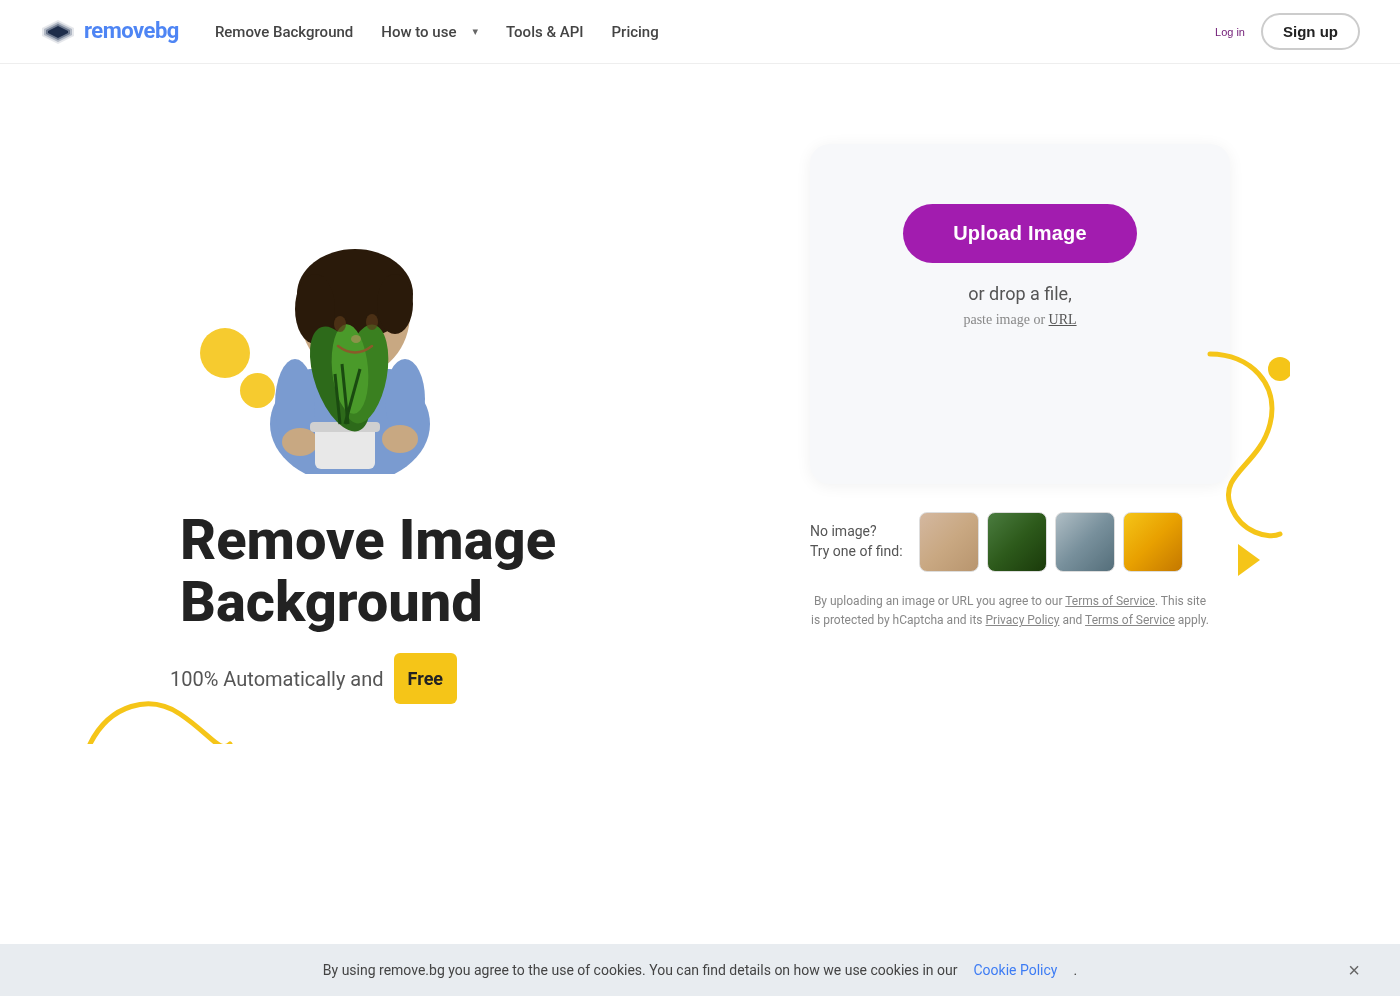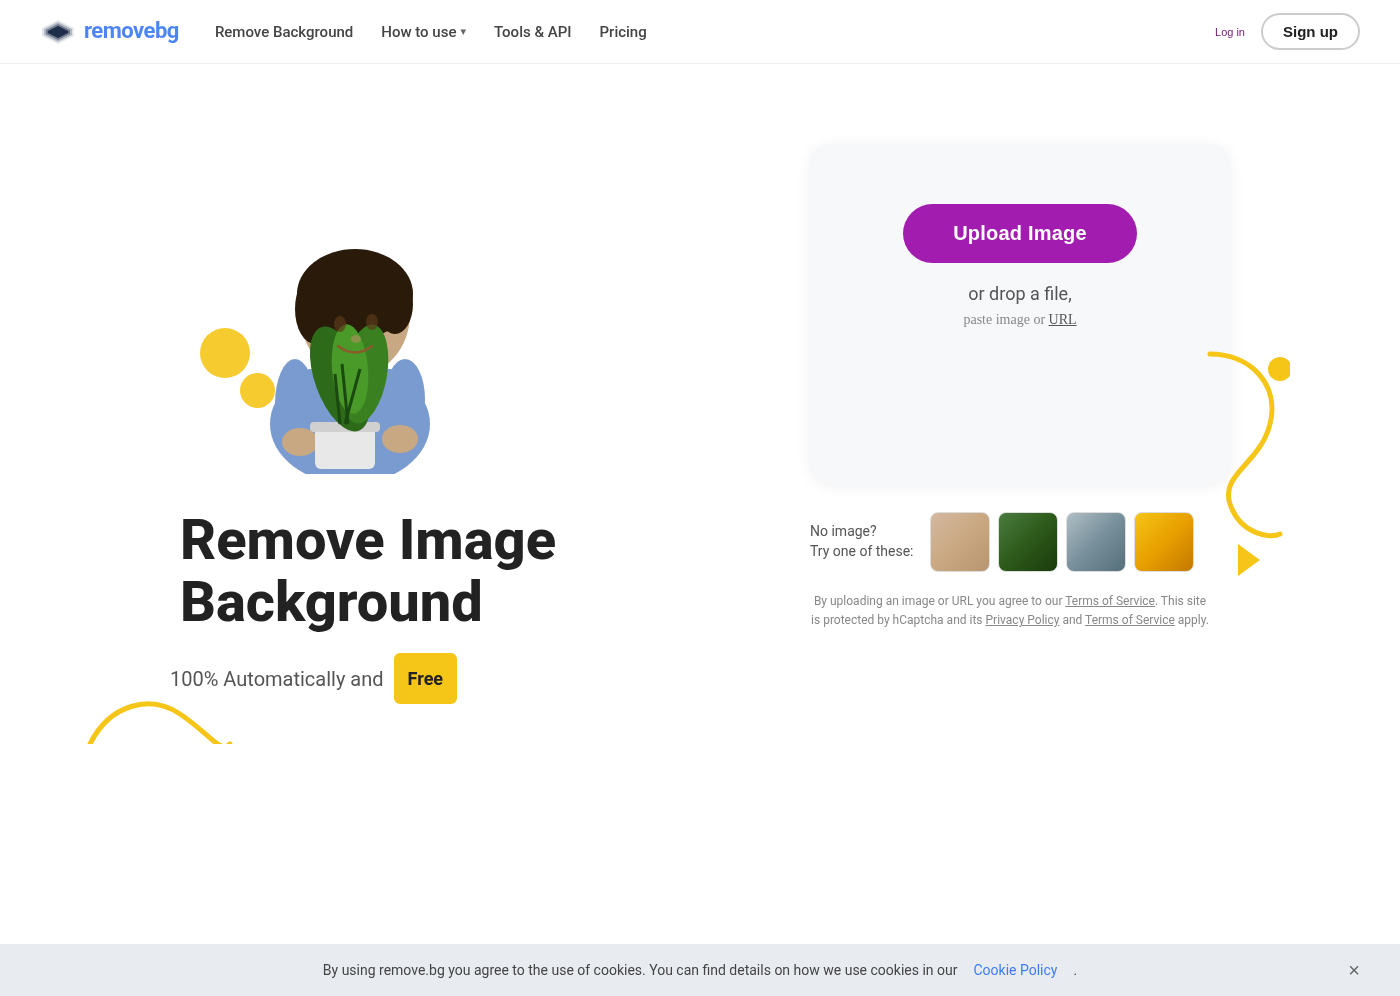--- a/index.html
+++ b/index.html
@@ -10,21 +10,21 @@
       display: flex; align-items: center; justify-content: space-between;
       padding: 0 40px; height: 64px; border-bottom: 1px solid #eee;
       position: relative; z-index: 10;
     }
     .nav-left { display: flex; align-items: center; gap: 36px; }
     .logo { display: flex; align-items: flex-start; gap: 8px; text-decoration: none; }
     .logo-text { font-size: 22px; font-weight: 700; color: #222; letter-spacing: -0.5px; }
     .logo-text span { color: #4e85f4; }
     .nav-links { display: flex; align-items: center; gap: 28px; }
     .nav-link { text-decoration: none; color: #444; font-size: 15px; font-weight: 500; cursor: pointer; }
-    .nav-link-dropdown { display: flex; align-items: center; gap: 4px; }
+    .nav-link-dropdown { display: flex; align-items: center; gap: 16px; }
     .nav-right { display: flex; align-items: center; gap: 16px; }
     .btn-login { background: none; border: none; font-size: 11px; color: #701a75; cursor: pointer; font-weight: 500; }
     .btn-signup {
       background: #fff; border: 2px solid #ccc; border-radius: 24px;
       padding: 8px 20px; font-size: 15px; font-weight: 600; cursor: pointer; color: #222;
     }
 
     
     .hero {
       display: flex; align-items: flex-start; justify-content: center;
@@ -232,21 +232,21 @@
       <p class="drop-text">or drop a file,</p>
       <p class="paste-text">
         <span>paste image or</span>
         <a href="#">URL</a>
       </p>
     </div>
 
     <div class="sample-section">
       <div class="sample-label">
         <span>No image?</span><br>
-        <span>Try one of these:</span>
+        <span>Try one of find:</span>
       </div>
       <div class="sample-images">
         <div class="sample-thumb thumb-1"></div>
         <div class="sample-thumb thumb-2"></div>
         <div class="sample-thumb thumb-3"></div>
         <div class="sample-thumb thumb-4"></div>
       </div>
     </div>
 
     <p class="fine-print">

